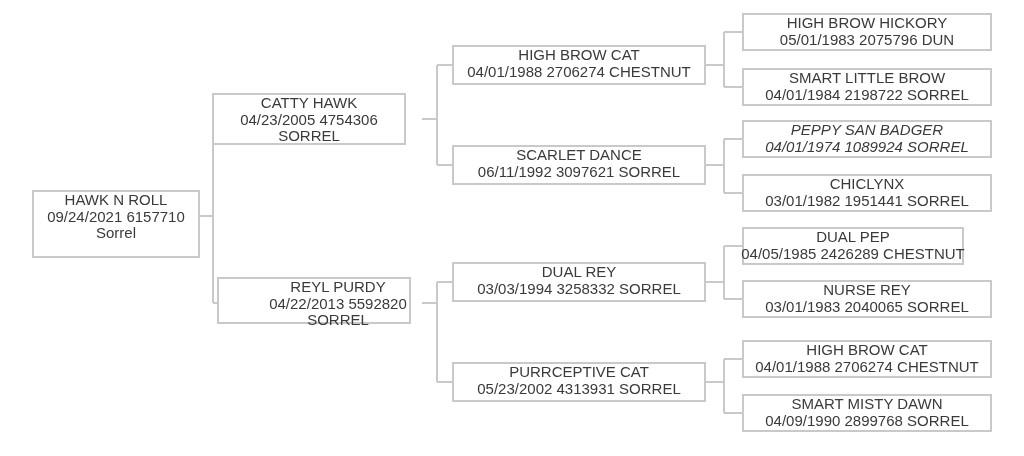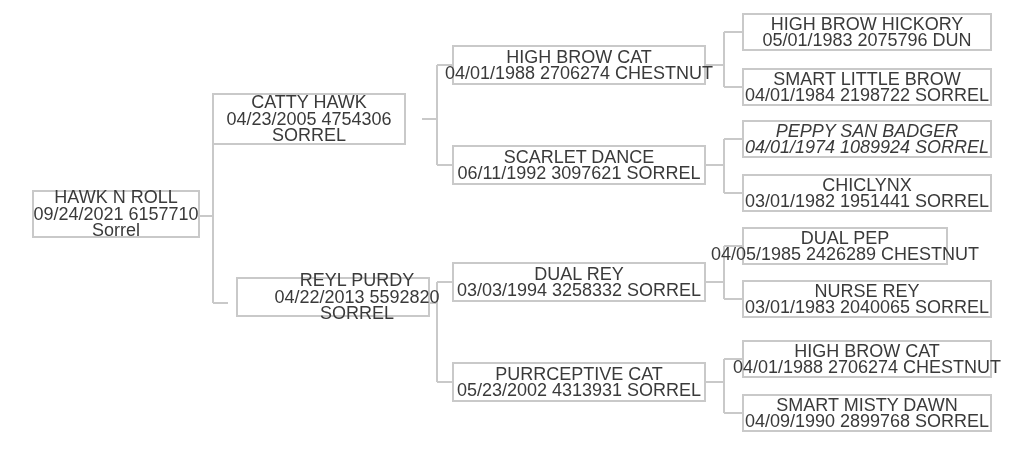--- a/index.html
+++ b/index.html
@@ -18,44 +18,43 @@
   }
   .node {
     position: absolute;
     z-index: 2;
     box-sizing: border-box;
     background: #ffffff;
     border: 2px solid #c9c9c9;
     display: flex;
     flex-direction: column;
     align-items: center;
-    justify-content: center;
     text-align: center;
-    font-size: 18px;
+    font-size: 15px;
     line-height: 16.5px;
     white-space: nowrap;
   }
   .node span { display: block; }
 
   
-  .n-root { left: 32px;  top: 190px; width: 168px; height: 48px; }
+  .n-root { left: 32px;  top: 190px; width: 168px; height: 68px; }
   
   .n-g2a  { left: 212px; top: 93px;  width: 194px; height: 52px; }
-  .n-g2b  { left: 236px; top: 277px; width: 194px; height: 40px; padding-left: 48px; }
+  .n-g2b  { left: 217px; top: 277px; width: 194px; height: 47px; padding-left: 48px; }
   
   .n-g3a  { left: 452px; top: 45px;  width: 254px; height: 40px; }
   .n-g3b  { left: 452px; top: 145px; width: 254px; height: 40px; }
   .n-g3c  { left: 452px; top: 262px; width: 254px; height: 40px; }
   .n-g3d  { left: 452px; top: 362px; width: 254px; height: 40px; }
   
   .n-g4a  { left: 742px; top: 13px;  width: 250px; height: 38px; }
   .n-g4b  { left: 742px; top: 68px;  width: 250px; height: 38px; }
   .n-g4c  { left: 742px; top: 120px; width: 250px; height: 38px; font-style: italic; }
   .n-g4d  { left: 742px; top: 174px; width: 250px; height: 38px; }
-  .n-g4e  { left: 742px; top: 227px; width: 206px; height: 38px; }
+  .n-g4e  { left: 742px; top: 227px; width: 222px; height: 38px; }
   .n-g4f  { left: 742px; top: 280px; width: 250px; height: 38px; }
   .n-g4g  { left: 742px; top: 340px; width: 250px; height: 38px; }
   .n-g4h  { left: 742px; top: 394px; width: 250px; height: 38px; }
 </style>
 </head>
 <body>
 
 <div class="canvas">
 
   <svg class="wires" width="1024" height="456" viewBox="0 0 1024 456">

